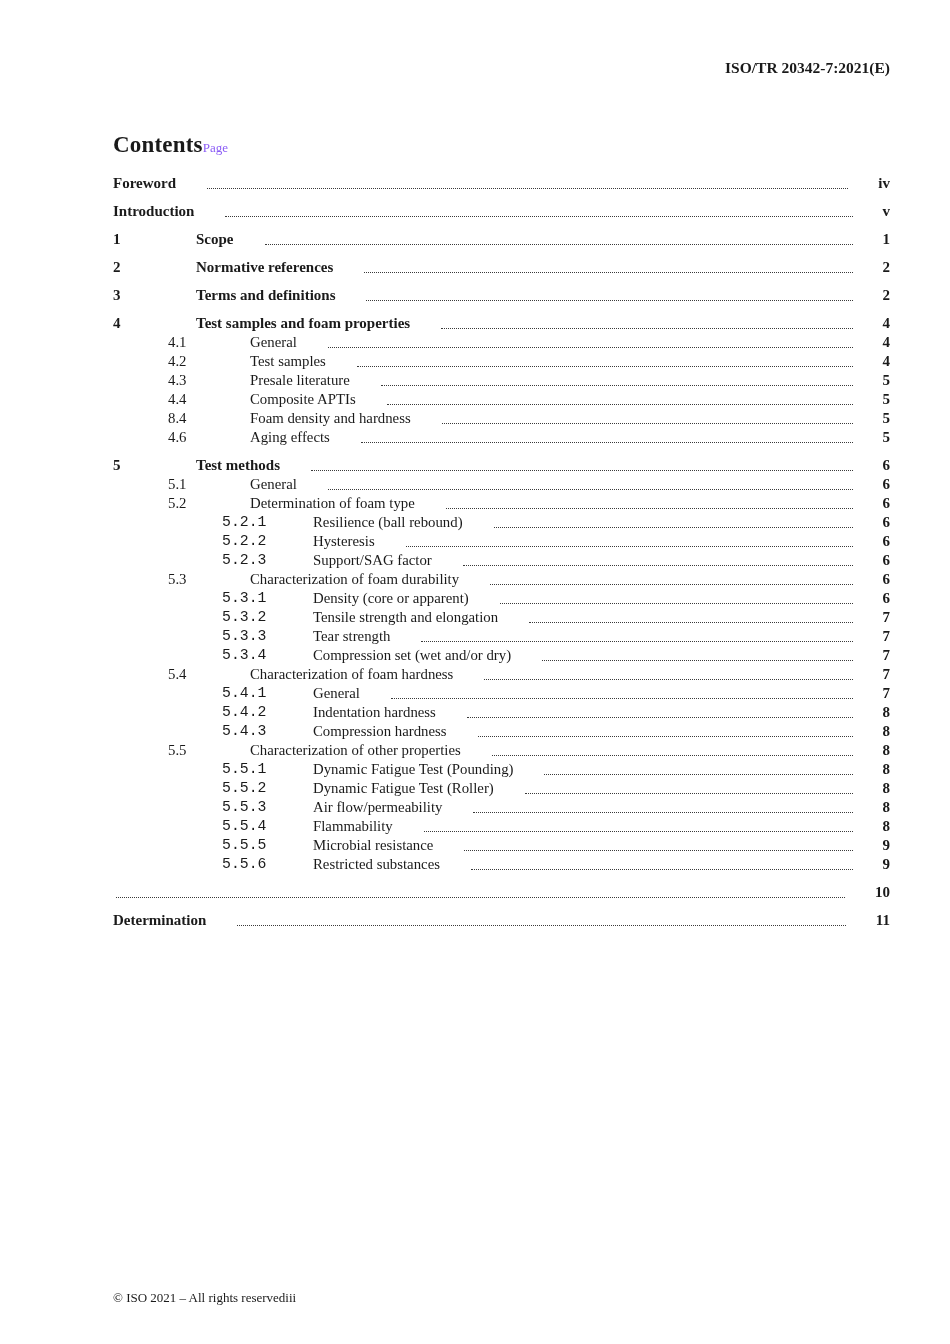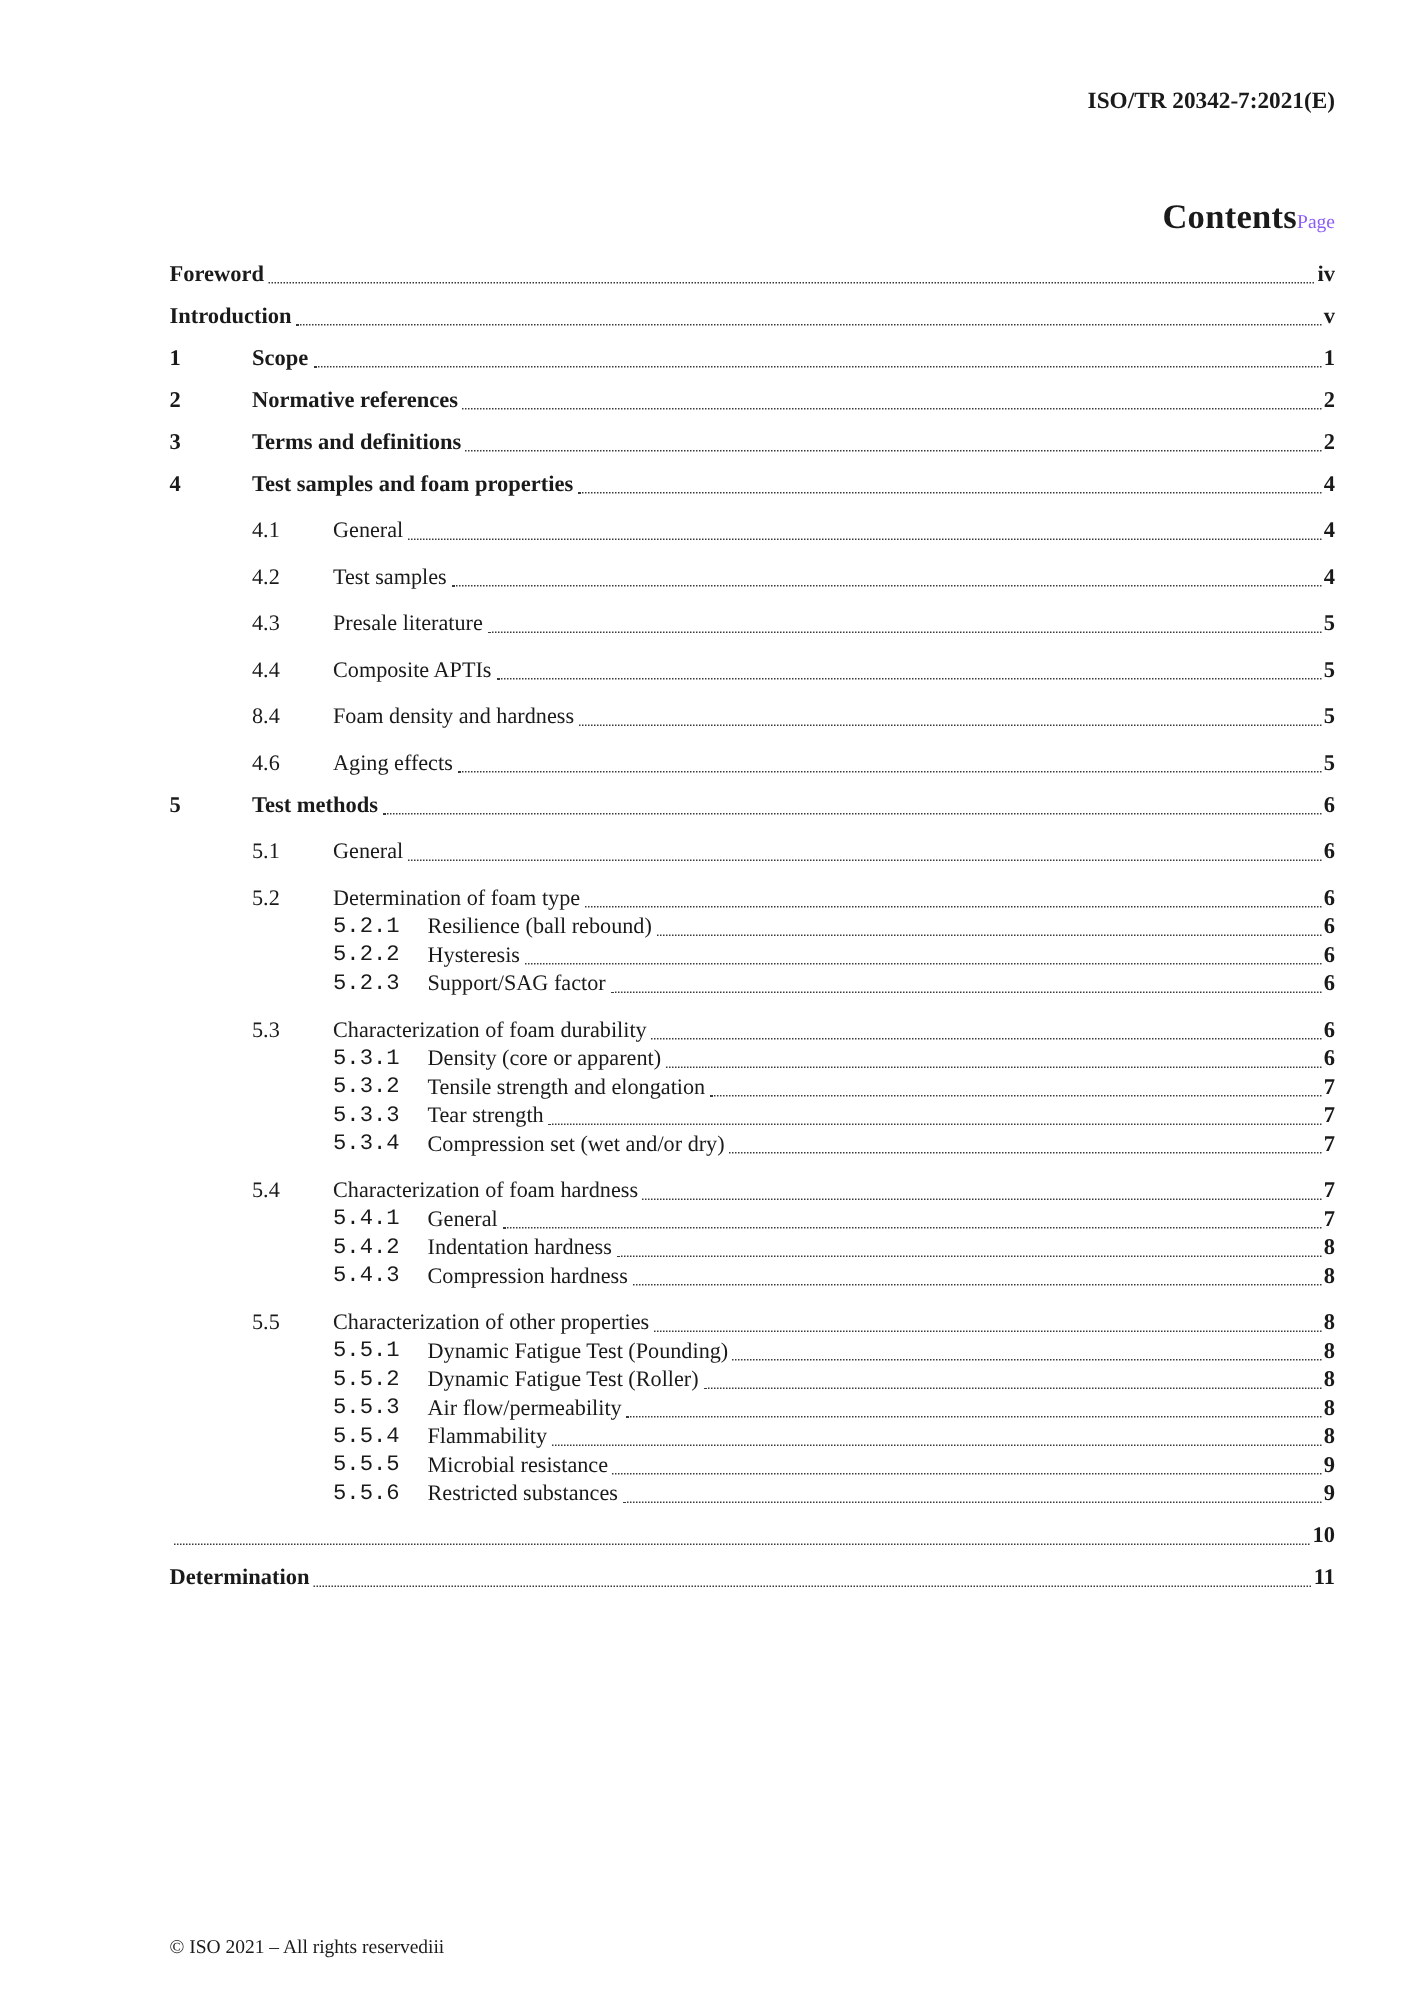--- a/index.html
+++ b/index.html
@@ -18,47 +18,48 @@
   }
   .doc-header {
     text-align: right;
     font-weight: bold;
     font-size: 15.5px;
     line-height: 20px;
   }
   .toc-heading-row {
     display: flex;
     align-items: baseline;
-    justify-content: flex-end;
+    justify-content: flex-start;
     margin-top: 54px;
     margin-bottom: 16px;
   }
   .toc-heading {
     font-size: 23px;
     font-weight: bold;
     letter-spacing: 0.2px;
   }
   .page-label {
     font-size: 13px;
     color: #8b5cf6;
   }
   .toc-list { width: 100%; }
   .toc-row {
     display: flex;
-    align-items: flex-end;
+    align-items: flex-start;
     font-size: 14.8px;
     line-height: 19px;
+    gap: 28px;
   }
   .toc-row.level-0 { margin-top: 9px; font-weight: bold; font-size: 15px; }
   .toc-row.level-0:first-child { margin-top: 0; }
   .toc-row.level-1 { padding-left: 55px; }
   .toc-row.level-2 { padding-left: 109px; }
   .toc-num { flex: none; }
   .level-0 .toc-num { width: 55px; }
-  .level-1 .toc-num { width: 54px; margin-top: 12px; }
+  .level-1 .toc-num { width: 54px; }
   .level-2 .toc-num { width: 63px; font-family: Liberation Mono, monospace; }
   .toc-title { flex: none; max-width: 640px; }
   .seg-bold { font-weight: bold; }
   .seg-normal { font-weight: normal; }
   .toc-leader {
     flex: 1 1 auto;
     min-width: 8px;
     align-self: flex-end;
     border-bottom: 1.6px dotted #3a3a3a;
     margin: 0 2px 4px 3px;

